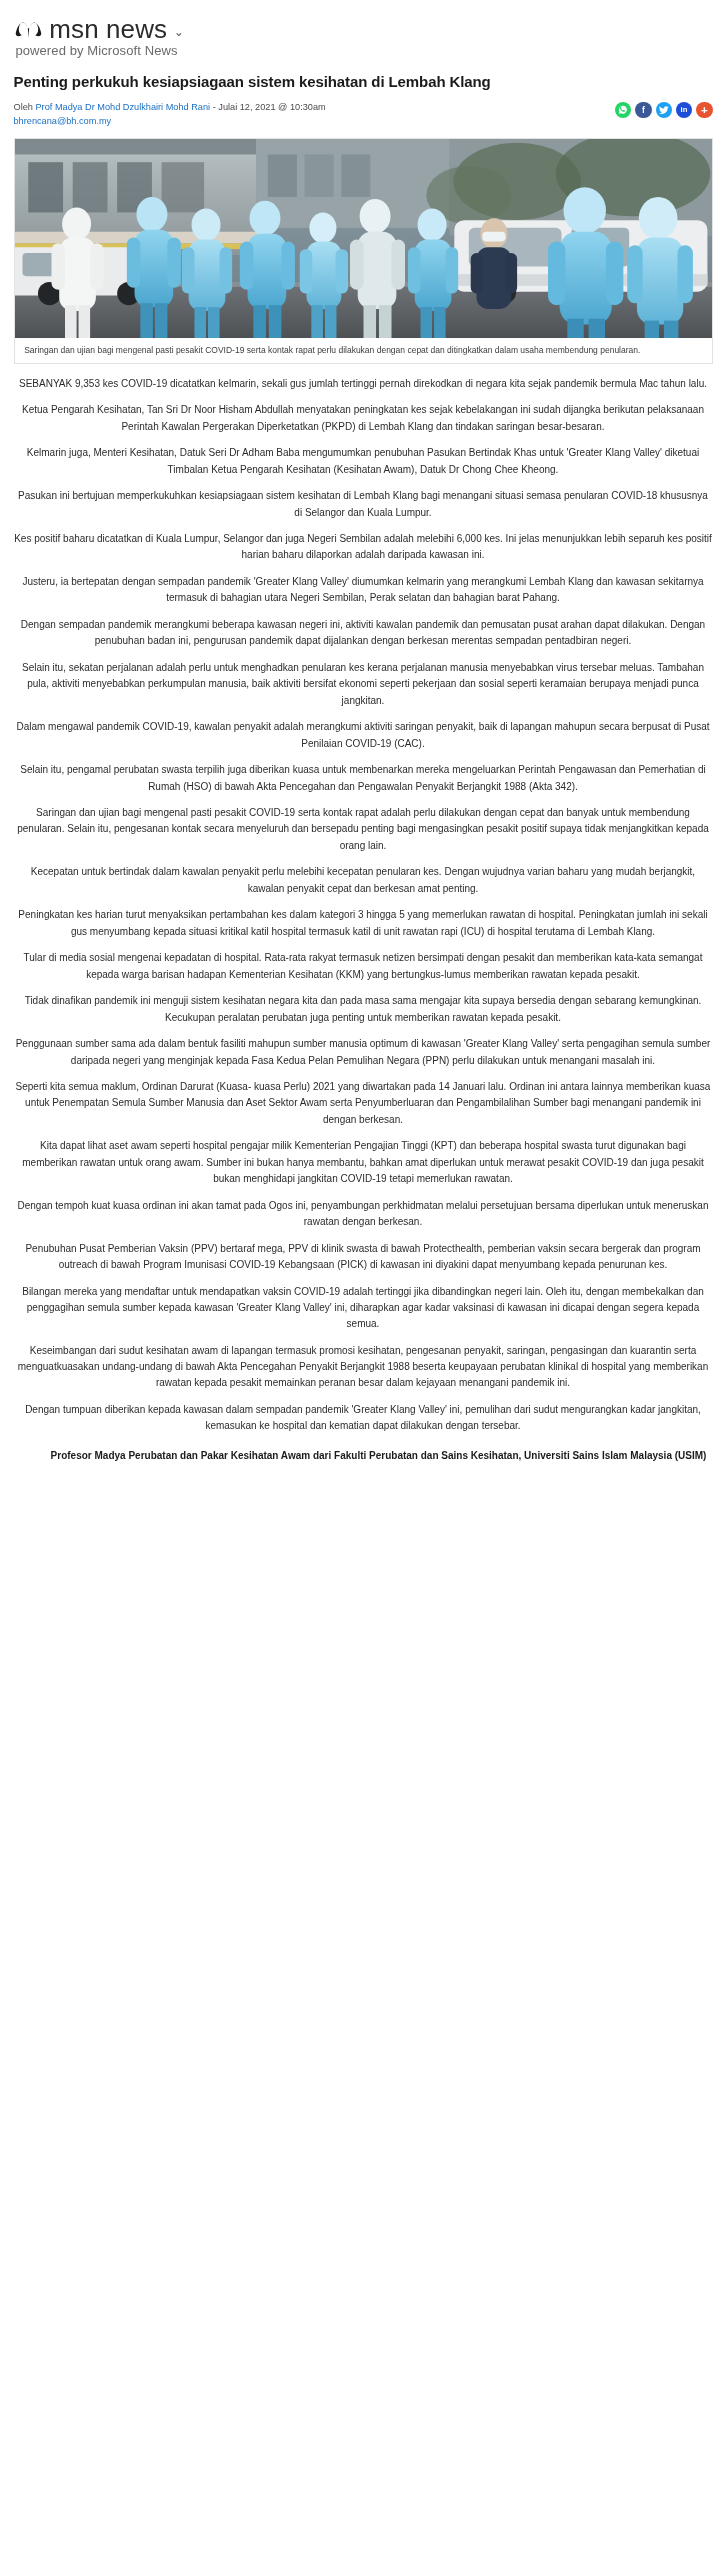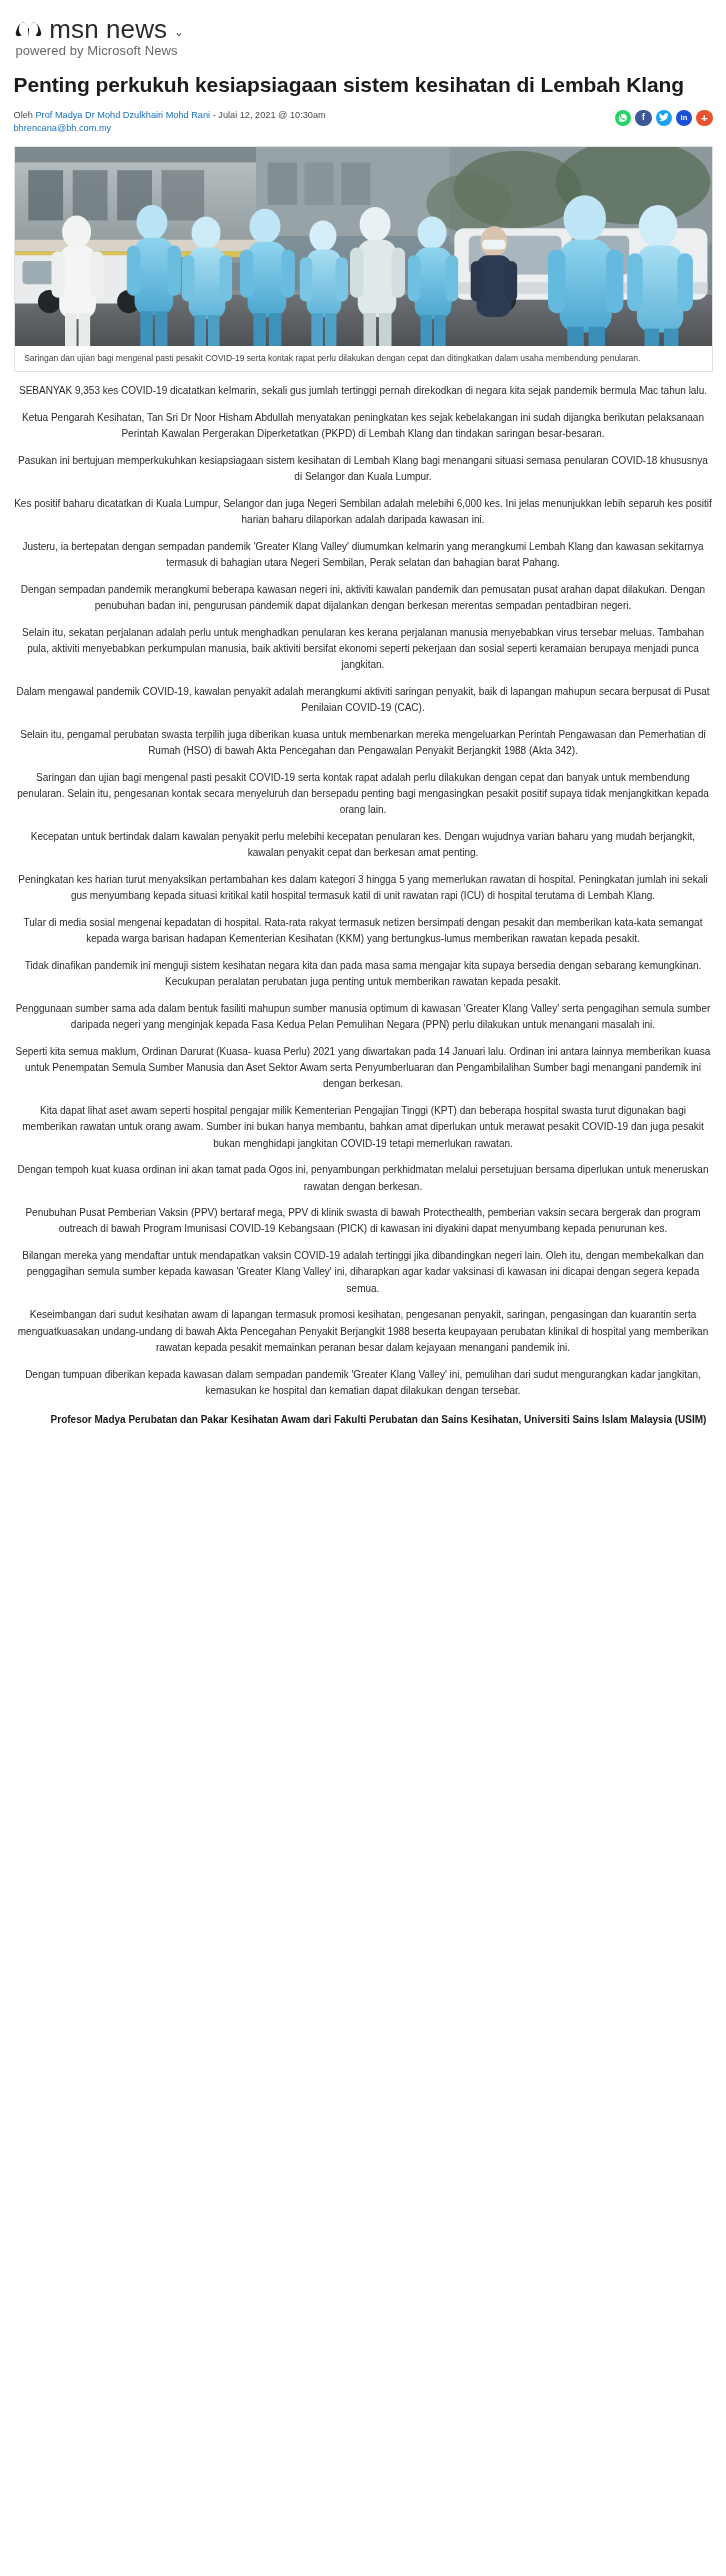--- a/index.html
+++ b/index.html
@@ -53,21 +53,21 @@
   }
   .powered {
     font-size: 13px;
     color: #6a6a6a;
     margin: 1px 0 0 1.9px;
     letter-spacing: 0.1px;
   }
 
   
   h1.headline {
-    font-size: 21px;
+    font-size: 15px;
     line-height: 1.28;
     font-weight: 700;
     color: #1b1b1b;
     margin: 11.6px 0 9.7px 0;
     letter-spacing: -0.1px;
   }
 
   
   .byline-row {
     display: flex;
@@ -355,20 +355,21 @@
 
         <rect width="722" height="206" fill="url(#sky)" opacity="0"></rect>
       </svg>
     </div>
     <figcaption>Saringan dan ujian bagi mengenal pasti pesakit COVID-19 serta kontak rapat perlu dilakukan dengan cepat dan ditingkatkan dalam usaha membendung penularan.</figcaption>
   </figure>
 
   <div class="body">
     <p>SEBANYAK 9,353 kes COVID-19 dicatatkan kelmarin, sekali gus jumlah tertinggi pernah direkodkan di negara kita sejak pandemik bermula Mac tahun lalu.</p>
     <p>Ketua Pengarah Kesihatan, Tan Sri Dr Noor Hisham Abdullah menyatakan peningkatan kes sejak kebelakangan ini sudah dijangka berikutan pelaksanaan Perintah Kawalan Pergerakan Diperketatkan (PKPD) di Lembah Klang dan tindakan saringan besar-besaran.</p>
+    <p>Kelmarin juga, Menteri Kesihatan, Datuk Seri Dr Adham Baba mengumumkan penubuhan Pasukan Bertindak Khas untuk 'Greater Klang Valley' diketuai Timbalan Ketua Pengarah Kesihatan (Kesihatan Awam), Datuk Dr Chong Chee Kheong.</p>
     <p>Pasukan ini bertujuan memperkukuhkan kesiapsiagaan sistem kesihatan di Lembah Klang bagi menangani situasi semasa penularan COVID-18 khususnya di Selangor dan Kuala Lumpur.</p>
     <p>Kes positif baharu dicatatkan di Kuala Lumpur, Selangor dan juga Negeri Sembilan adalah melebihi 6,000 kes. Ini jelas menunjukkan lebih separuh kes positif harian baharu dilaporkan adalah daripada kawasan ini.</p>
     <p>Justeru, ia bertepatan dengan sempadan pandemik 'Greater Klang Valley' diumumkan kelmarin yang merangkumi Lembah Klang dan kawasan sekitarnya termasuk di bahagian utara Negeri Sembilan, Perak selatan dan bahagian barat Pahang.</p>
     <p>Dengan sempadan pandemik merangkumi beberapa kawasan negeri ini, aktiviti kawalan pandemik dan pemusatan pusat arahan dapat dilakukan. Dengan penubuhan badan ini, pengurusan pandemik dapat dijalankan dengan berkesan merentas sempadan pentadbiran negeri.</p>
     <p>Selain itu, sekatan perjalanan adalah perlu untuk menghadkan penularan kes kerana perjalanan manusia menyebabkan virus tersebar meluas. Tambahan pula, aktiviti menyebabkan perkumpulan manusia, baik aktiviti bersifat ekonomi seperti pekerjaan dan sosial seperti keramaian berupaya menjadi punca jangkitan.</p>
     <p>Dalam mengawal pandemik COVID-19, kawalan penyakit adalah merangkumi aktiviti saringan penyakit, baik di lapangan mahupun secara berpusat di Pusat Penilaian COVID-19 (CAC).</p>
     <p>Selain itu, pengamal perubatan swasta terpilih juga diberikan kuasa untuk membenarkan mereka mengeluarkan Perintah Pengawasan dan Pemerhatian di Rumah (HSO) di bawah Akta Pencegahan dan Pengawalan Penyakit Berjangkit 1988 (Akta 342).</p>
     <p>Saringan dan ujian bagi mengenal pasti pesakit COVID-19 serta kontak rapat adalah perlu dilakukan dengan cepat dan banyak untuk membendung penularan. Selain itu, pengesanan kontak secara menyeluruh dan bersepadu penting bagi mengasingkan pesakit positif supaya tidak menjangkitkan kepada orang lain.</p>
     <p>Kecepatan untuk bertindak dalam kawalan penyakit perlu melebihi kecepatan penularan kes. Dengan wujudnya varian baharu yang mudah berjangkit, kawalan penyakit cepat dan berkesan amat penting.</p>
     <p>Peningkatan kes harian turut menyaksikan pertambahan kes dalam kategori 3 hingga 5 yang memerlukan rawatan di hospital. Peningkatan jumlah ini sekali gus menyumbang kepada situasi kritikal katil hospital termasuk katil di unit rawatan rapi (ICU) di hospital terutama di Lembah Klang.</p>

